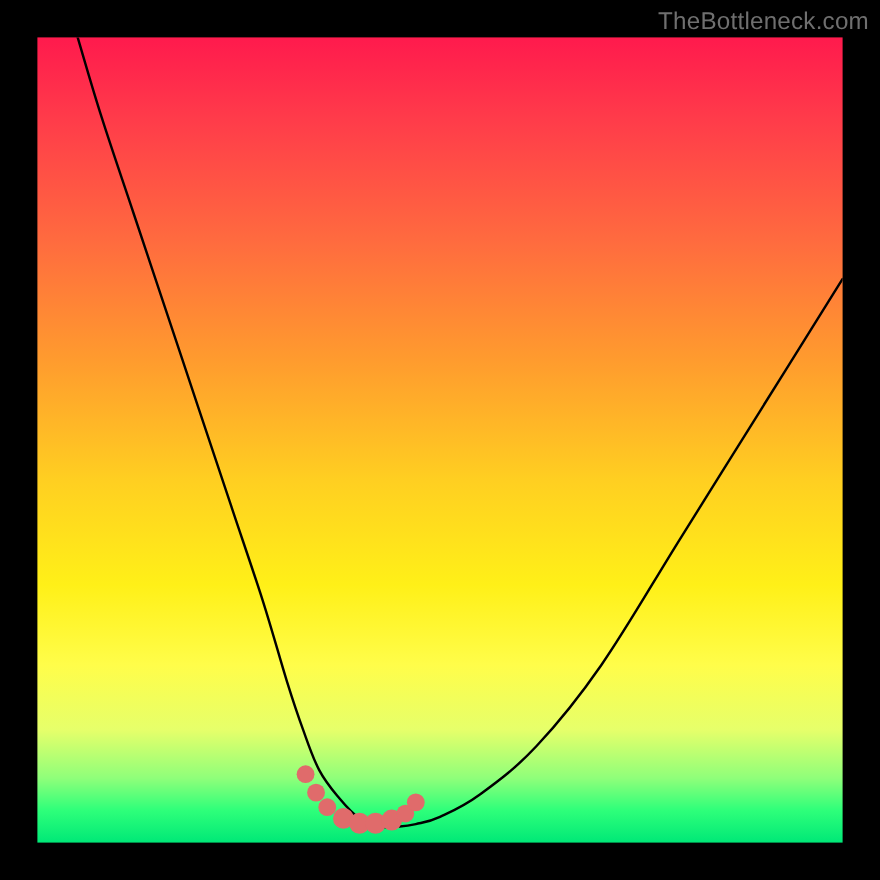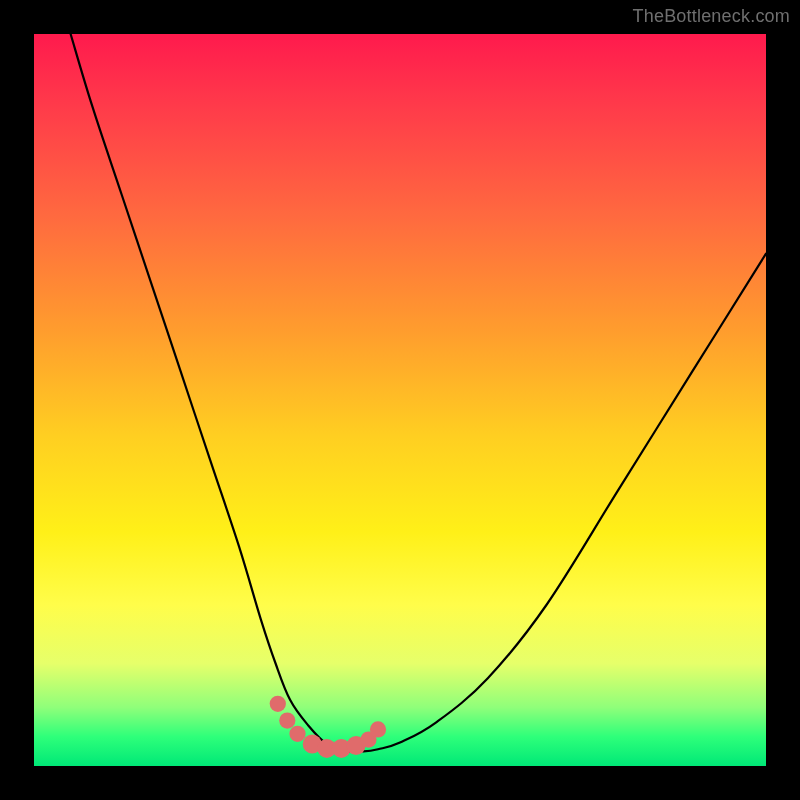--- a/index.html
+++ b/index.html
@@ -37,21 +37,21 @@
       #e6ff6a 86%,
       #8fff7a 92%,
       #2eff7a 96%,
       #00e877 100%);
   }
   .watermark {
     position: absolute;
     top: 6px;
     right: 10px;
     color: #6f6f6f;
-    font-size: 18px;
+    font-size: 22px;
     font-weight: 500;
     letter-spacing: 0.2px;
     user-select: none;
   }
   svg.curve {
     position: absolute;
     left: 0;
     top: 0;
     width: 732px;
     height: 732px;

